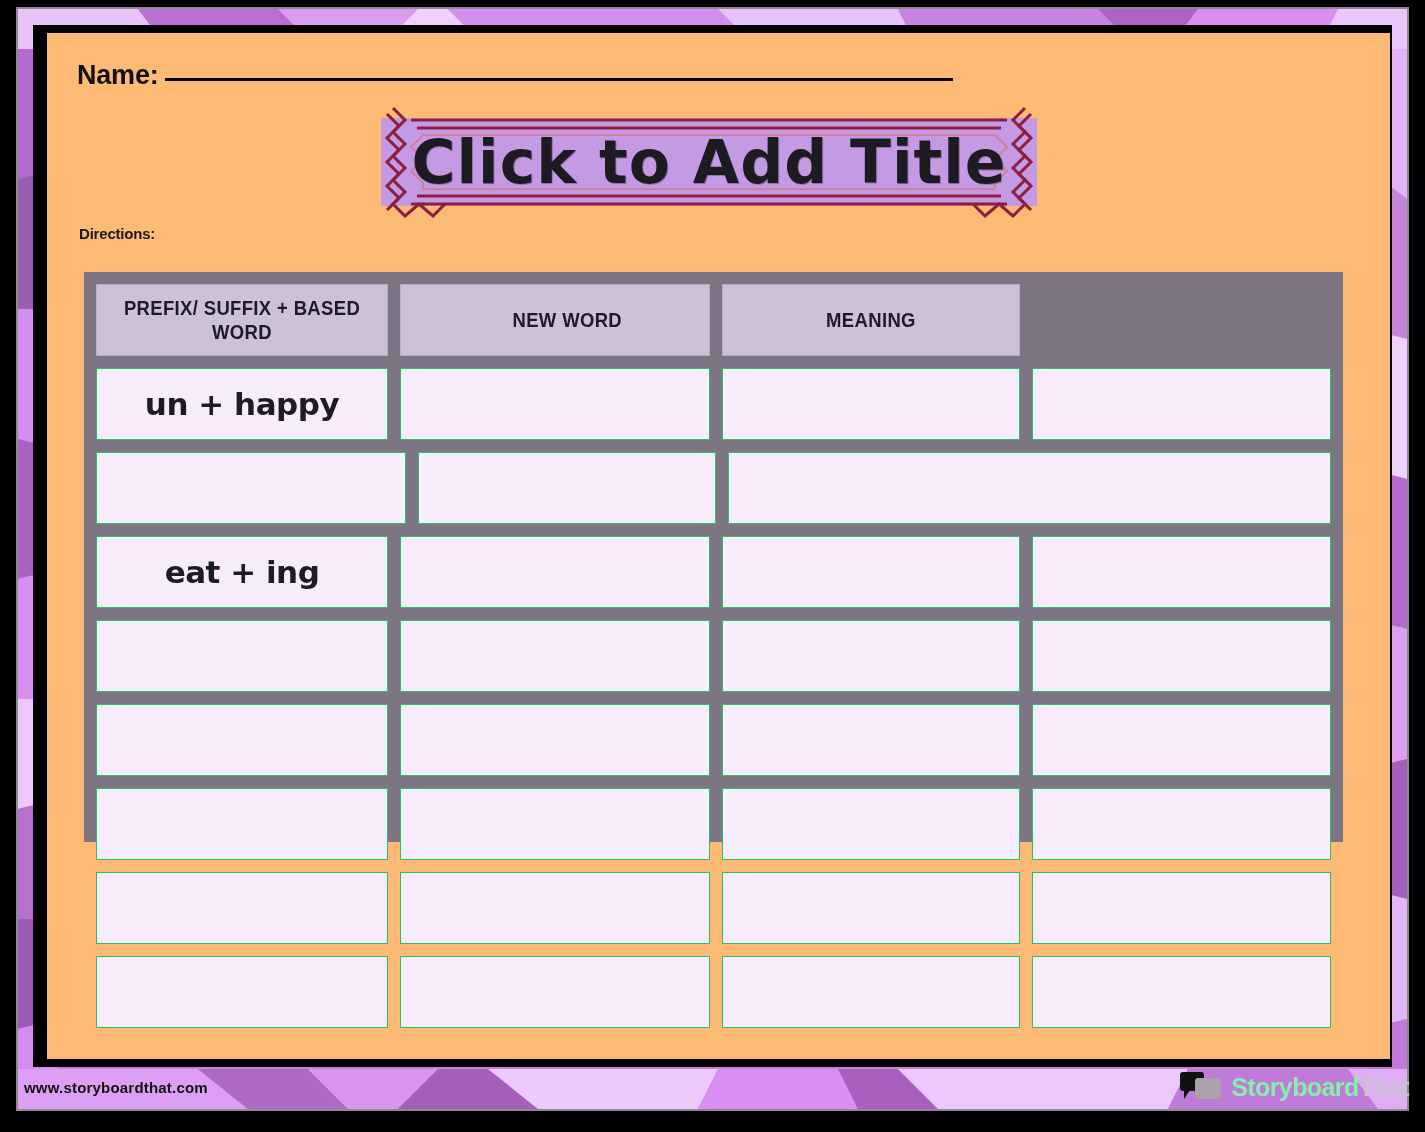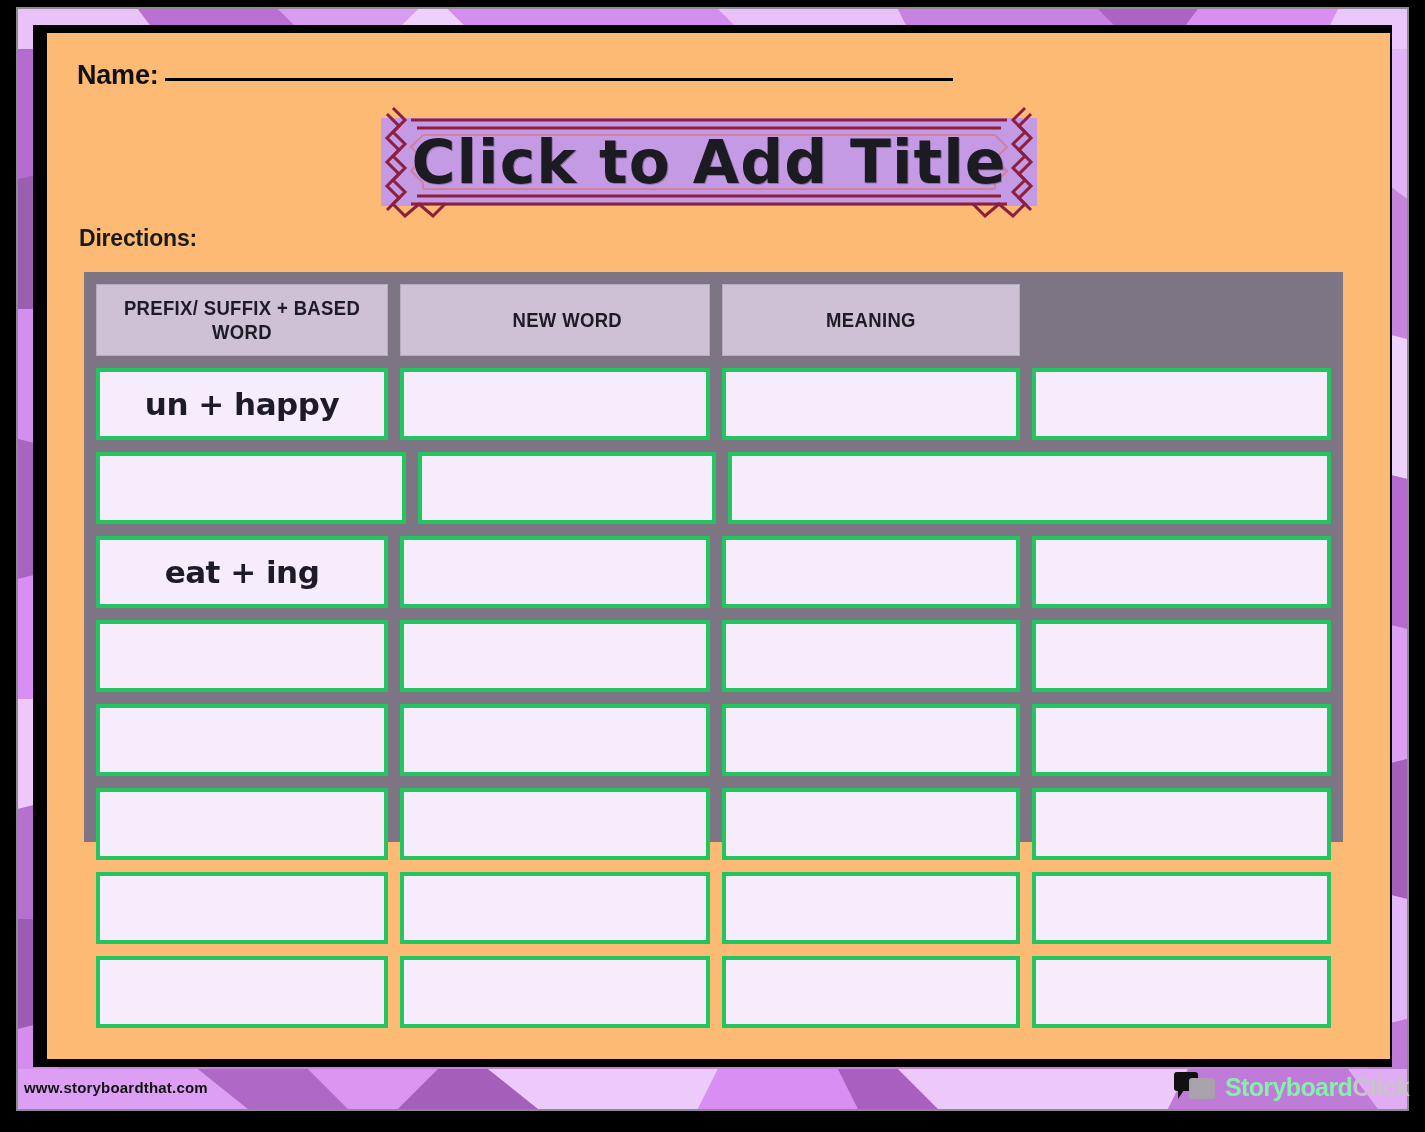--- a/index.html
+++ b/index.html
@@ -127,21 +127,21 @@
     text-shadow: 1px 1px 0 rgba(0,0,0,0.25);
   }
 
   
   .directions {
     position: absolute;
     left: 32px;
     top: 192px;
     font-family: "Liberation Sans", sans-serif;
     font-weight: bold;
-    font-size: 23px;
+    font-size: 15px;
     color: #1a1a1a;
     letter-spacing: -0.2px;
   }
 
   
   .table-wrap {
     position: absolute;
     left: 37px;
     top: 239px;
     width: 1259px;
@@ -161,21 +161,21 @@
   .trow.header-row { height: 84px; }
   .trow.body-row { height: 84px; }
   .tcell {
     box-sizing: border-box;
     margin: 6px 6px;
     display: flex;
     align-items: center;
     justify-content: center;
     text-align: center;
     background: #f7ecfb;
-    border: 4px solid #22c55e;
+    border: 1px solid #22c55e;
     overflow: hidden;
   }
   .tcell.head {
     background: #cec0d5;
     border: 1px solid #b9abc1;
   }
   .col-0 { flex: 0 0 292px; }
   .col-1 { flex: 0 0 310px; padding-left: 24px; }
   .col-2 { flex: 0 0 298px; }
   .col-3 { flex: 1 1 auto; }
@@ -491,17 +491,17 @@
   </div>
 
   <div class="watermark">www.storyboardthat.com</div>
 
   <div class="logo">
     <span class="logo-bubbles">
       <span class="bub-back"></span>
       <span class="bub-front"></span>
     </span>
     <span class="logo-text">
-      <span class="logo-dark">Storyboard</span><span class="logo-light">Click</span>
+      <span class="logo-dark">Storyboard</span><span class="logo-light">That</span>
     </span>
   </div>
 
 </div>
 
 </body></html>

